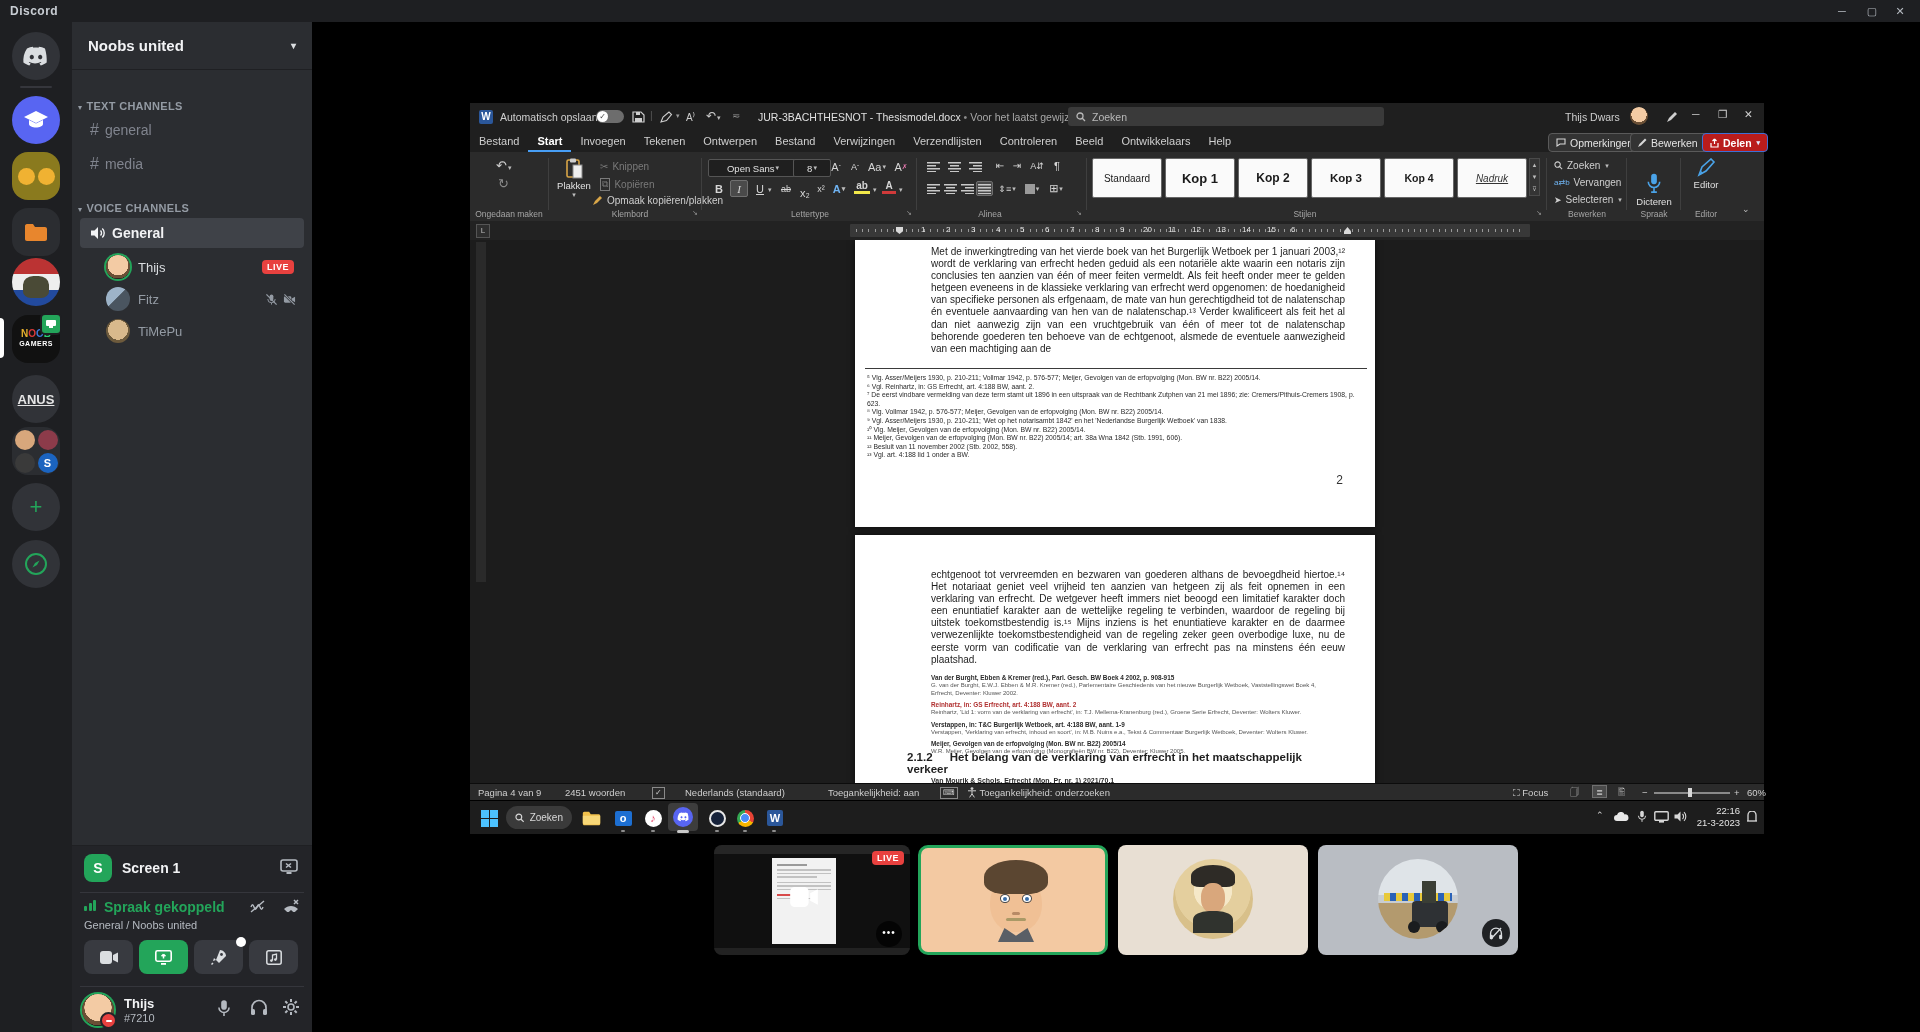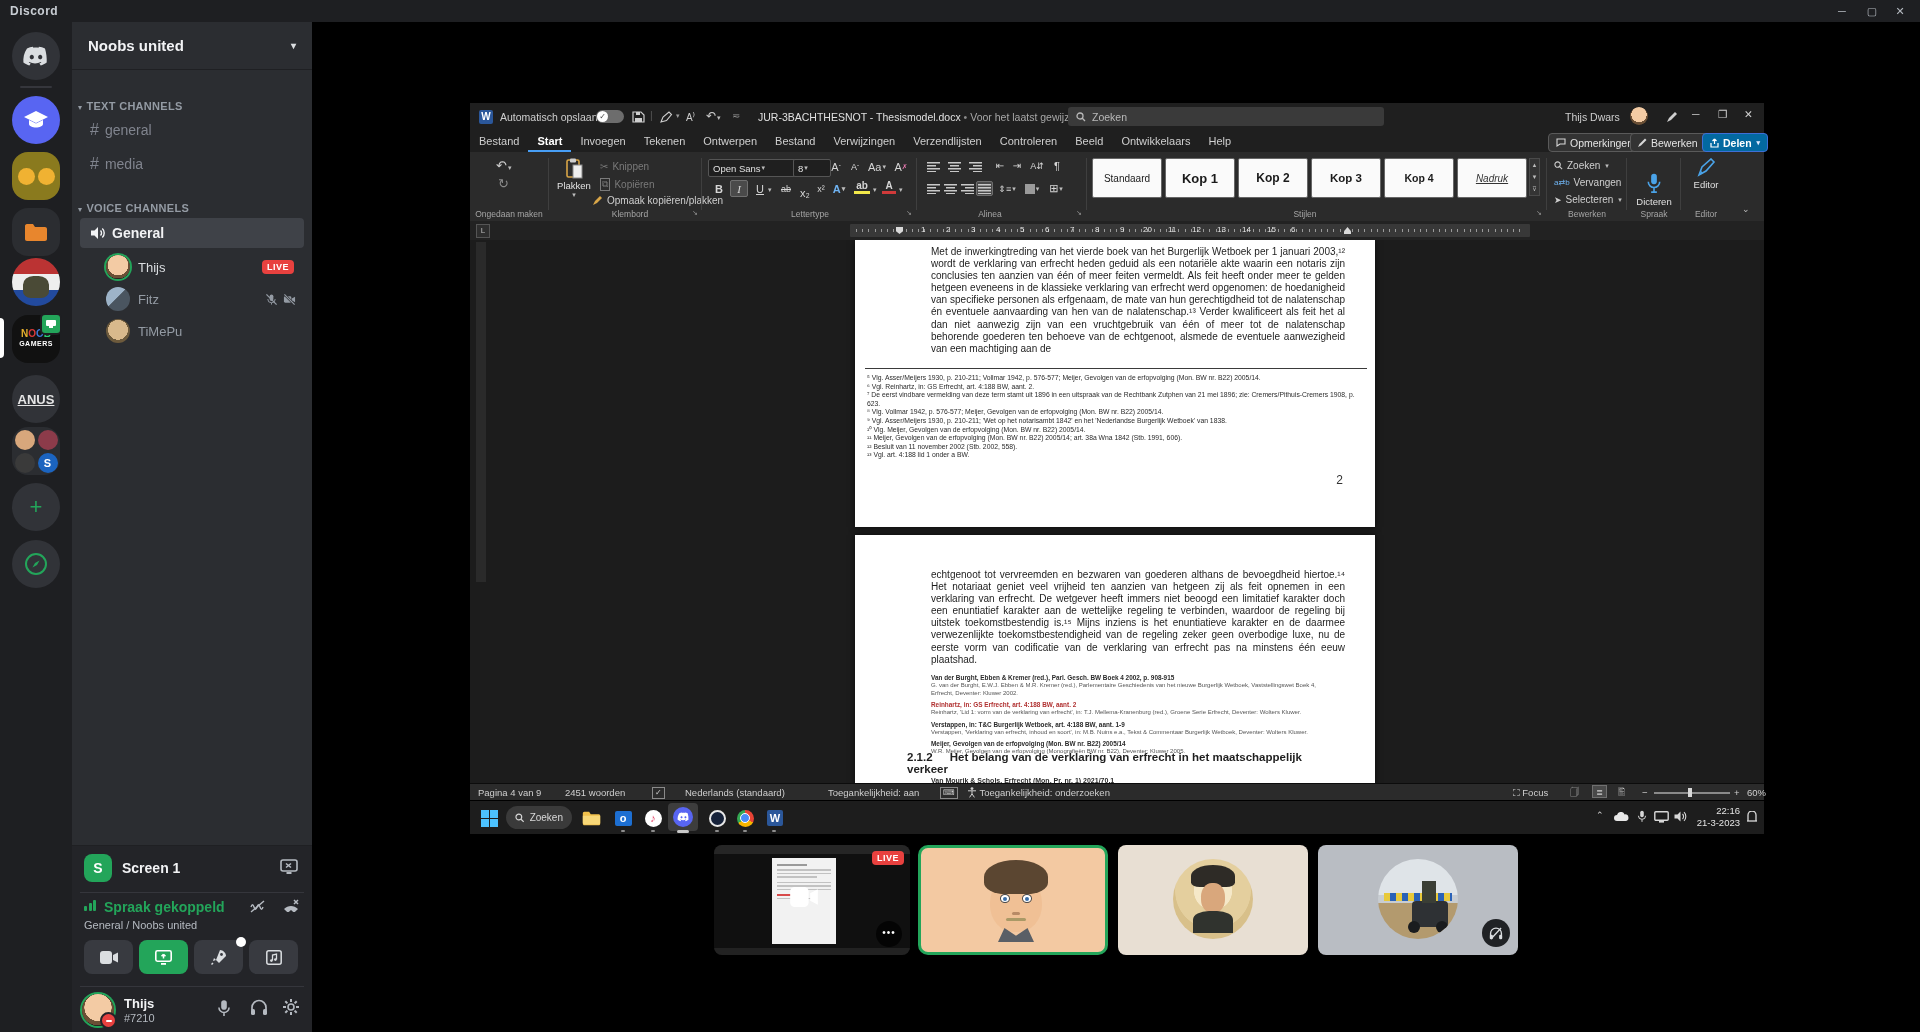--- a/index.html
+++ b/index.html
@@ -39,29 +39,29 @@
 
   
   .stage{left:312px;top:22px;width:1608px;height:1010px;background:#000;}
   .desktop{left:470px;top:103px;width:1294px;height:730px;background:#1c1c1c;z-index:10;}
 
   .wtitle{left:0;top:0;width:1294px;height:28px;background:#1f1f1f;color:#cfcfcf;font-size:10.5px;}
   .wtabs{left:0;top:28px;width:1294px;height:21px;background:#1f1f1f;border-bottom:1px solid #000;}
   .tab{padding:0 9px;font-size:11px;color:#cfcfcf;height:21px;line-height:20px;}
   .tab.active{color:#fff;font-weight:700;box-shadow:inset 0 -2px 0 #479ef5;}
   .pill{height:17px;border:1px solid #5a5a5a;border-radius:4px;background:#333;color:#e4e4e4;font-size:10.5px;display:inline-flex;align-items:center;padding:0 7px;gap:4px;}
-  .pill.blue{background:#0369a1;border-color:#3e6fd6;color:#fff;font-weight:600;}
+  .pill.blue{background:#b91c1c;border-color:#3e6fd6;color:#fff;font-weight:600;}
 
   .ribbon{left:0;top:49px;width:1294px;height:69px;background:#2b2b2b;border-bottom:1px solid #0c0c0c;color:#d6d6d6;}
   .gdiv{top:6px;width:1px;height:52px;background:#3f3f3f;}
   .glabel{top:57px;font-size:8.5px;color:#a6a6a6;text-align:center;}
   .launcher{top:57px;font-size:7px;color:#9a9a9a;}
   .rbtn{font-size:10px;color:#cfcfcf;display:flex;align-items:center;gap:4px;}
   .rbtn.dis{color:#7a7a7a;}
-  .combobox{height:16px;background:#1f1f1f;border:1px solid #555;border-radius:2px;font-size:9.5px;color:#e0e0e0;display:flex;align-items:center;justify-content:flex-start;padding:0 4px;}
+  .combobox{height:16px;background:#1f1f1f;border:1px solid #555;border-radius:2px;font-size:9.5px;color:#e0e0e0;display:flex;align-items:center;justify-content:center;padding:0 4px;}
   .fmt{width:18px;height:17px;display:flex;align-items:center;justify-content:center;font-size:11px;color:#d6d6d6;border-radius:2px;}
   .fmt.on{background:#4a4a4a;border:1px solid #6f6f6f;box-sizing:border-box;}
   .ddc{font-size:7px;color:#bdbdbd;margin-left:1px;}
   .lns{width:13px;height:10px;background:
     linear-gradient(#c9c9c9,#c9c9c9) 0 0/13px 1.5px no-repeat,
     linear-gradient(#c9c9c9,#c9c9c9) 0 3px/9px 1.5px no-repeat,
     linear-gradient(#c9c9c9,#c9c9c9) 0 6px/13px 1.5px no-repeat,
     linear-gradient(#c9c9c9,#c9c9c9) 0 9px/9px 1.5px no-repeat;}
   .lns.c{background:
     linear-gradient(#c9c9c9,#c9c9c9) 0 0/13px 1.5px no-repeat,

